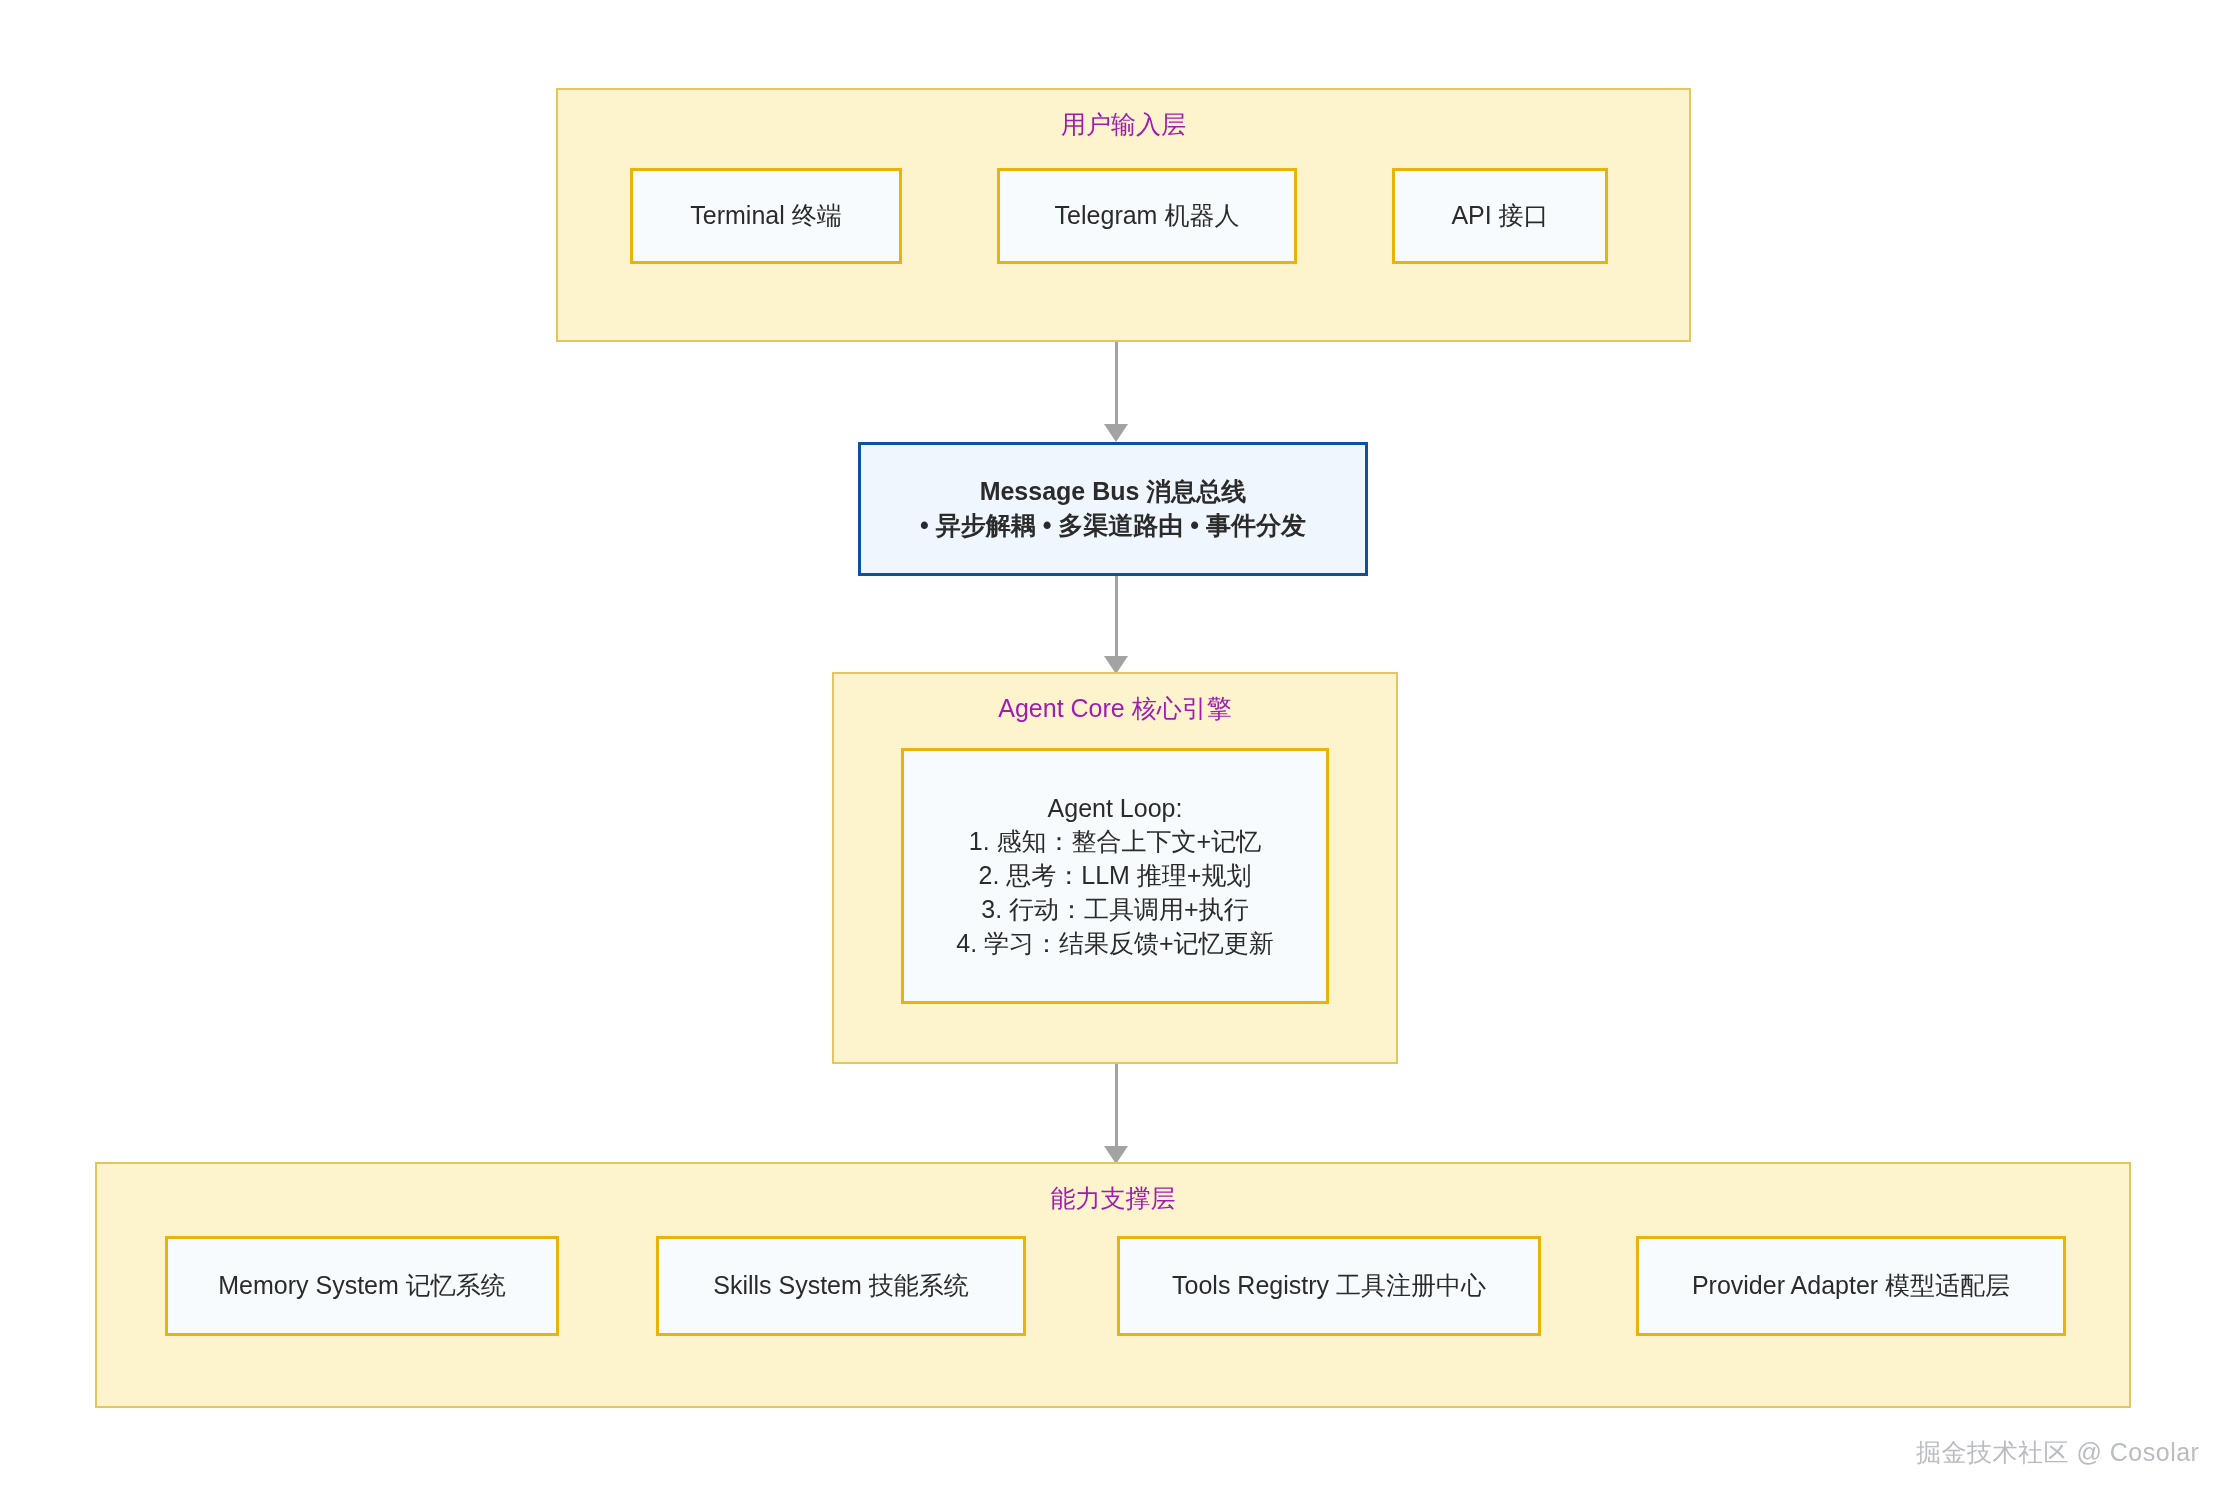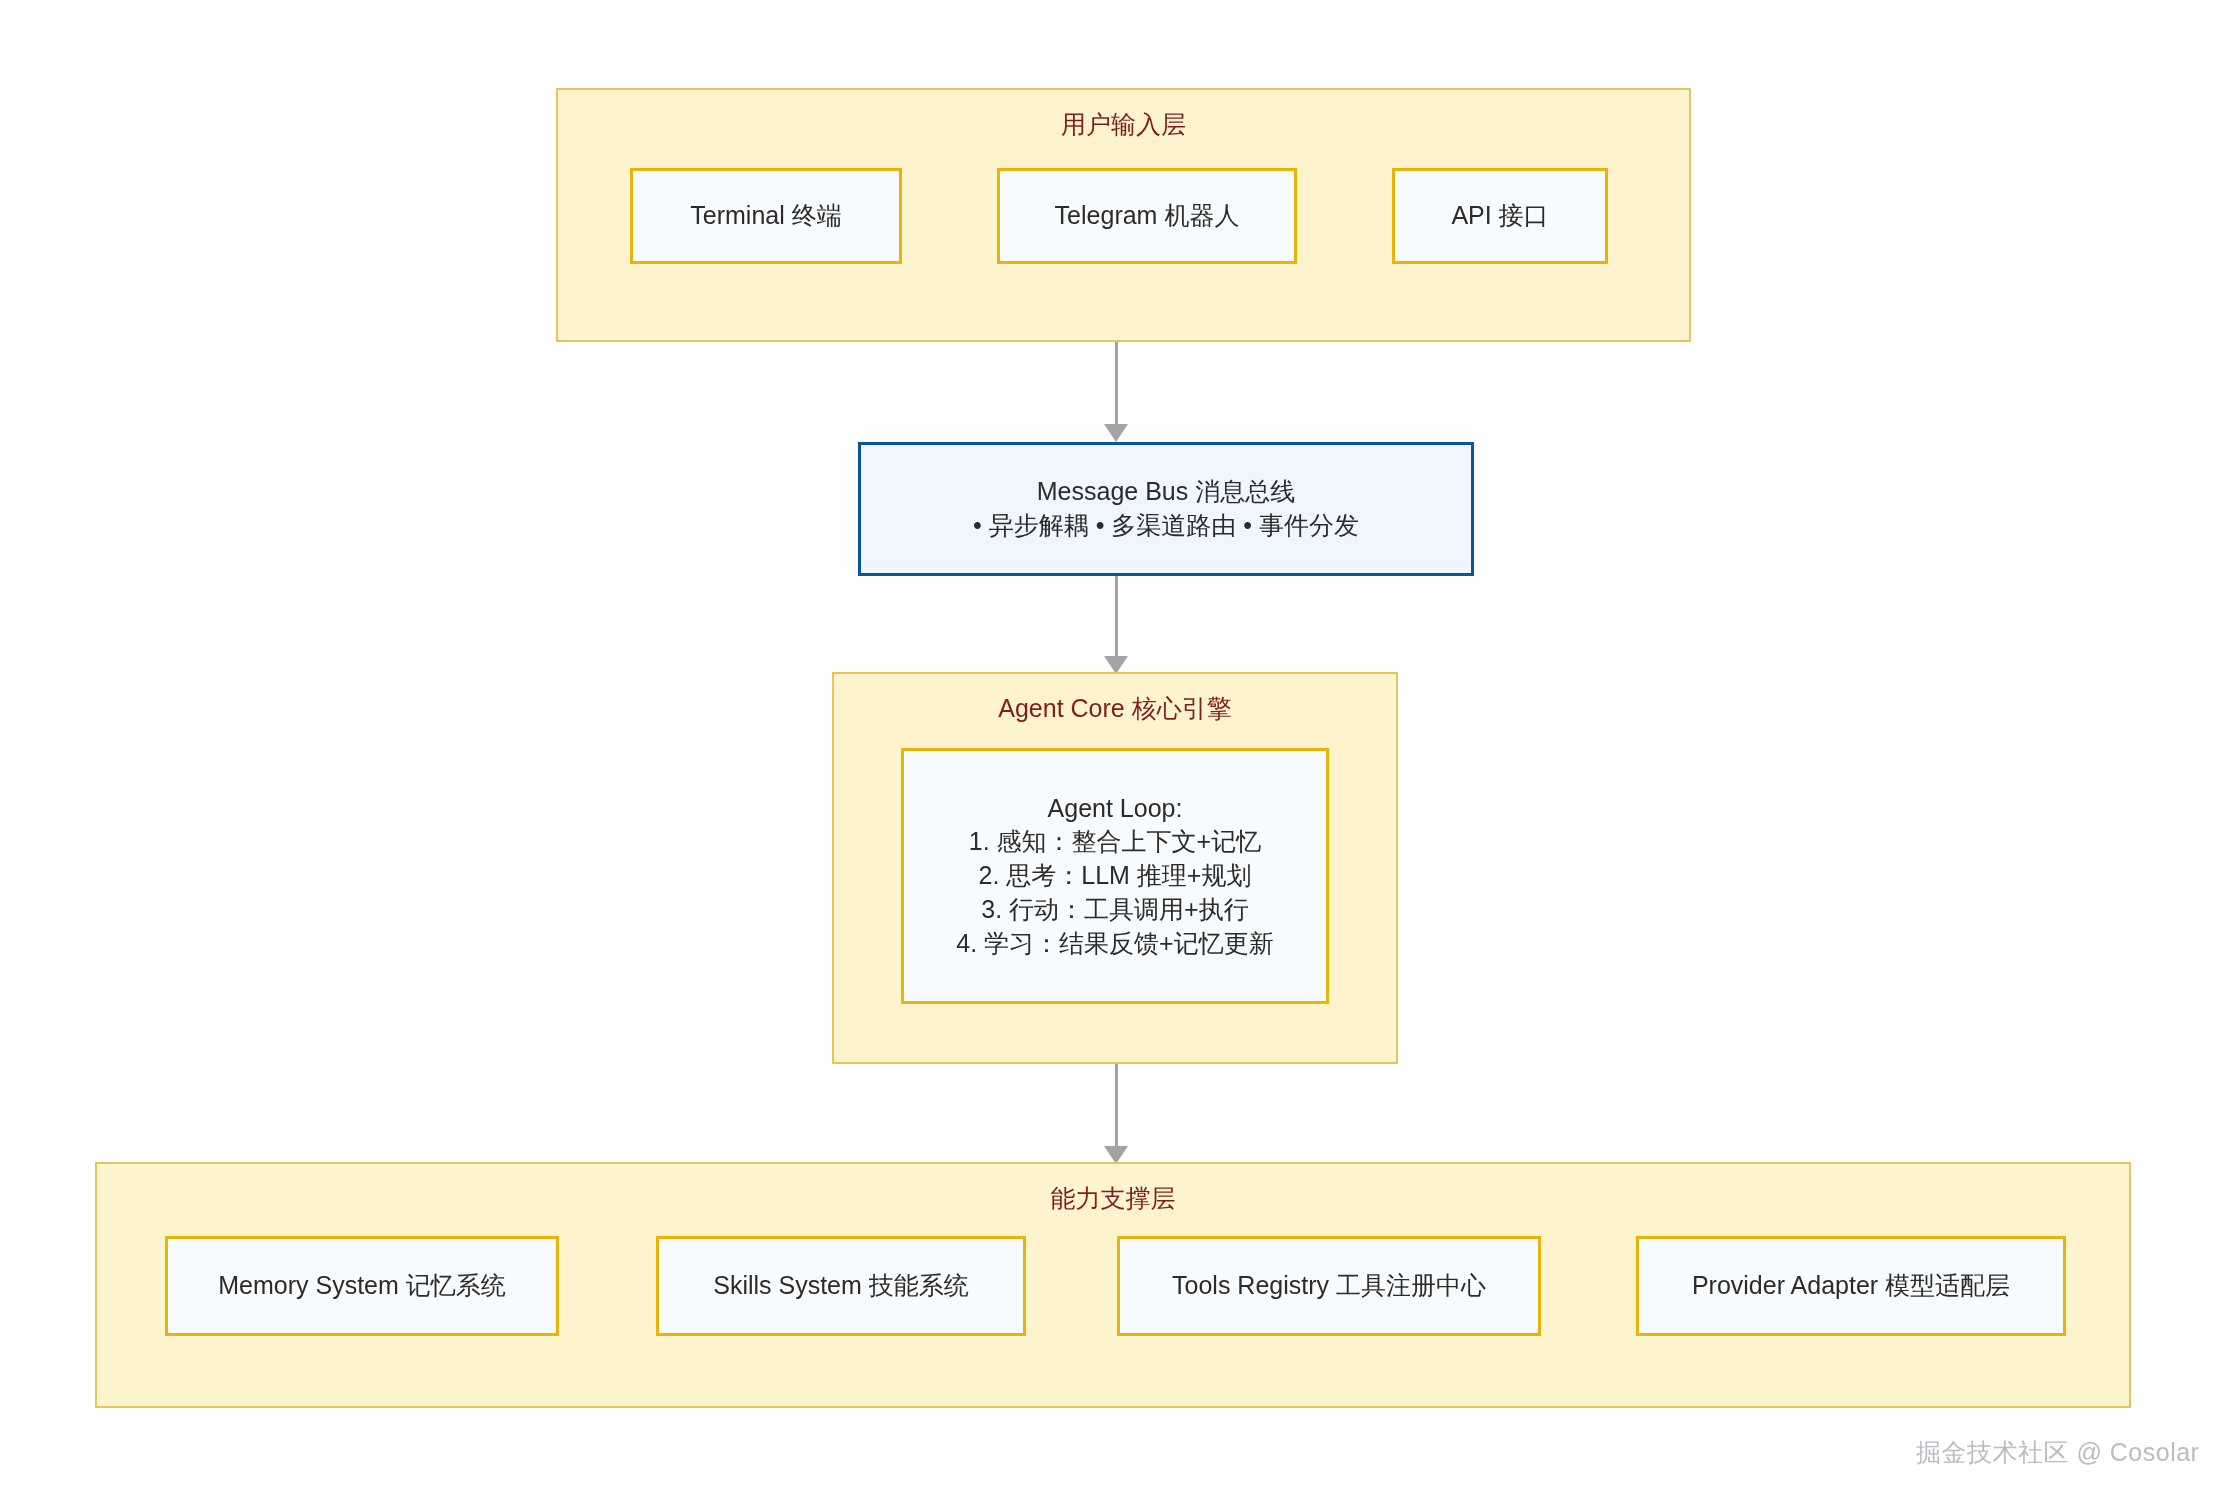--- a/index.html
+++ b/index.html
@@ -24,21 +24,21 @@
     position: absolute;
     background: #fdf4cd;
     border: 2px solid #e5c55e;
     box-sizing: border-box;
   }
   .group-title {
     position: absolute;
     left: 0;
     right: 0;
     text-align: center;
-    color: #7f1d1d;
+    color: #a21caf;
     font-size: 25px;
     line-height: 1;
     white-space: nowrap;
     pointer-events: none;
   }
 
   
   .node {
     position: absolute;
     background: #f7fbfe;
@@ -120,21 +120,21 @@
 
   <div class="node" style="left:1392px; top:168px; width:216px; height:96px;">
     <span>API 接口</span>
   </div>
 
   <div class="connector" style="left:1103px; top:342px; width:26px; height:100px;">
     <div class="conn-line" style="height:82px;"></div>
     <div class="conn-head"></div>
   </div>
 
-  <div class="node emphasis" style="left:858px; top:442px; width:616px; height:134px;">
+  <div class="node emphasis" style="left:858px; top:442px; width:510px; height:134px;font-weight:bold;">
     <div class="node-lines">
       <div>Message Bus 消息总线</div>
       <div>• 异步解耦 • 多渠道路由 • 事件分发</div>
     </div>
   </div>
 
   <div class="connector" style="left:1103px; top:576px; width:26px; height:98px;">
     <div class="conn-line" style="height:80px;"></div>
     <div class="conn-head"></div>
   </div>

